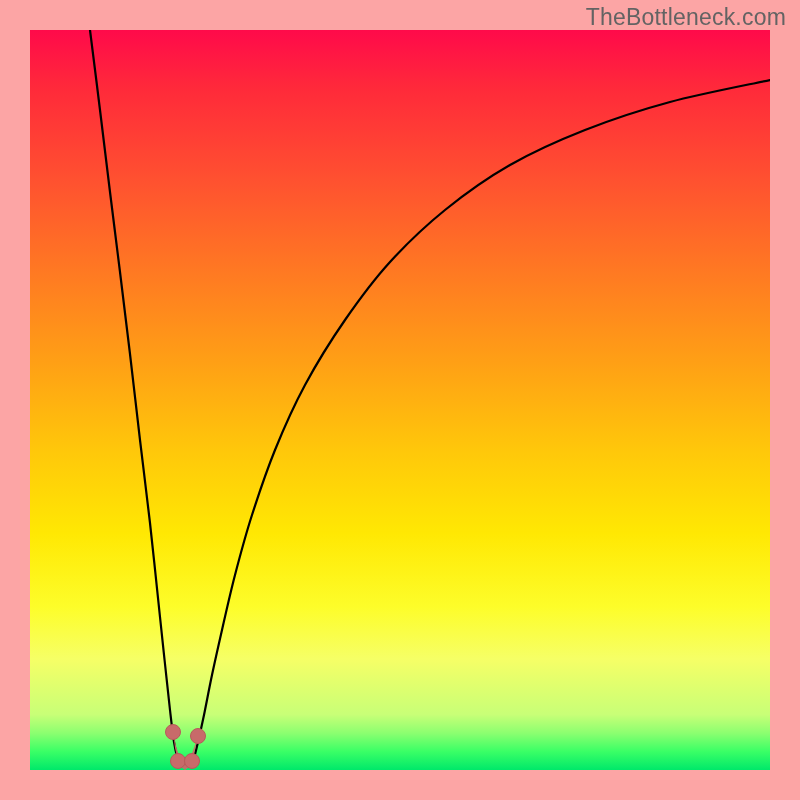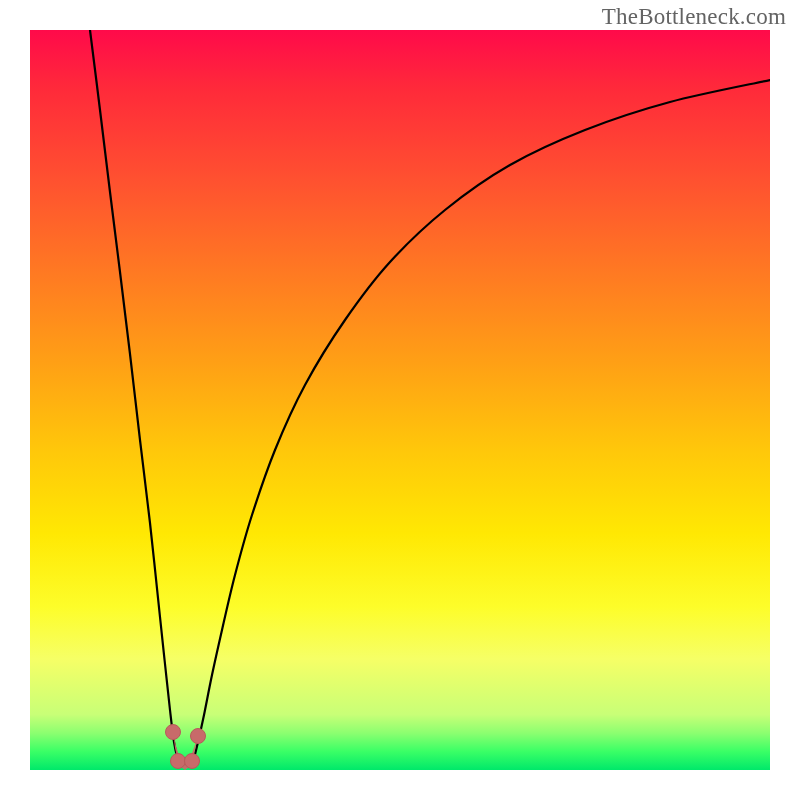--- a/index.html
+++ b/index.html
@@ -10,22 +10,21 @@
     background: #000;
     overflow: hidden;
     font-family: Arial, Helvetica, sans-serif;
   }
   .frame {
     position: absolute;
     top: 0;
     left: 0;
     width: 800px;
     height: 800px;
-    background: #ffffff;
-    font-family: Liberation Serif, serif;
+    background: #fca5a5;
   }
   .plot-area {
     position: absolute;
     left: 30px;
     top: 30px;
     width: 740px;
     height: 740px;
     background: linear-gradient(
       to bottom,
       #ff0a4a 0%,

